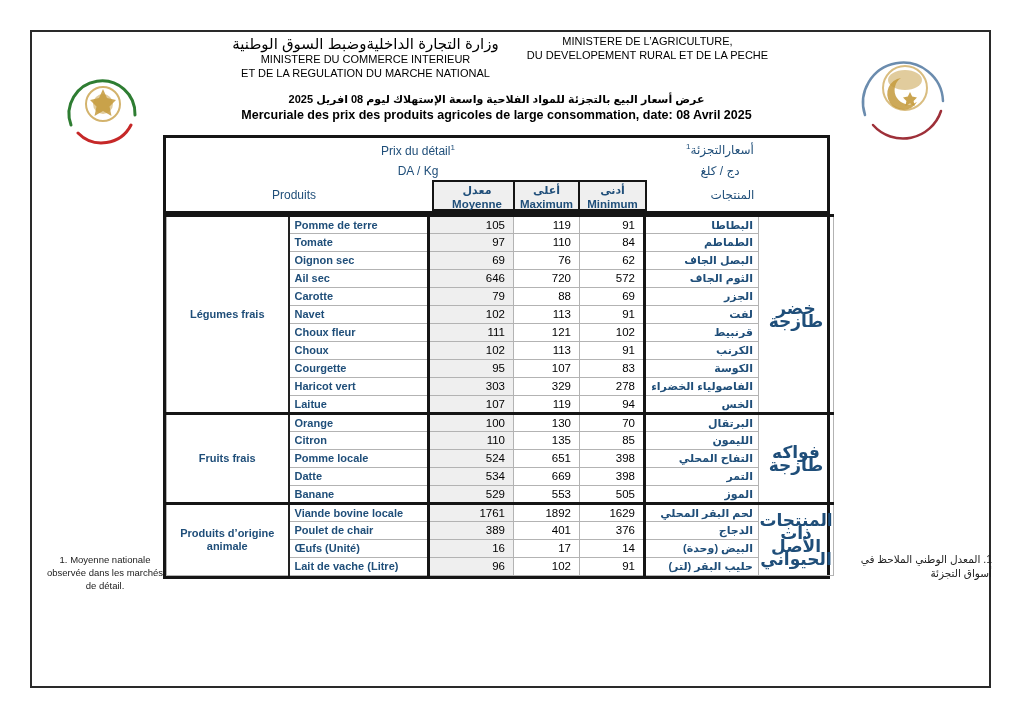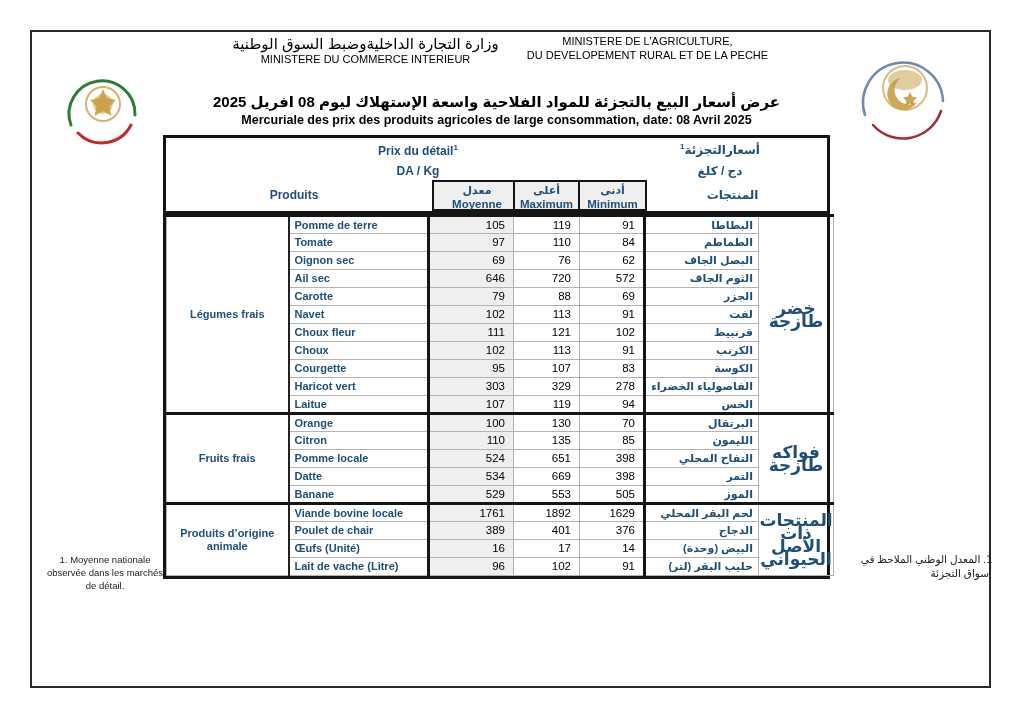--- a/index.html
+++ b/index.html
@@ -19,28 +19,28 @@
   .ministry-right{left:500px;top:35px;width:295px;}
   .min-ar{font-size:15px;line-height:1.2;color:#000;direction:rtl;}
   .ministry-right .min-ar{font-size:14px;}
   .min-fr{font-size:11px;line-height:1.25;color:#000;}
 
   .logo{position:absolute;}
   .logo-left{left:58px;top:64px;}
   .logo-right{left:850px;top:38px;}
 
   .titles{position:absolute;left:163px;top:93px;width:667px;text-align:center;}
-  .title-ar{font-size:15px;font-weight:bold;color:#000;direction:rtl;margin-bottom:2px;}
+  .title-ar{font-size:11px;font-weight:bold;color:#000;direction:rtl;margin-bottom:2px;}
   .title-fr{font-size:12.5px;font-weight:bold;color:#000;}
 
   .price-table{position:absolute;left:163px;top:135px;width:667px;border:3px solid var(--frame);background:#fff;}
 
   
   .tbl-header{position:relative;height:76px;border-bottom:3px solid var(--frame);}
-  .hlbl{position:absolute;color:var(--accent);font-weight:bold;text-align:center;font-size:12px;}
+  .hlbl{position:absolute;color:var(--accent);font-weight:normal;text-align:center;font-size:12px;}
   .hlbl sup{font-size:8px;}
   .h-price-fr{left:122px;top:5px;width:260px;}
   .h-unit-fr{left:122px;top:26px;width:260px;}
   .h-price-ar{left:447px;top:4px;width:214px;direction:rtl;}
   .h-unit-ar{left:447px;top:26px;width:214px;direction:rtl;}
   .h-produits{left:0;top:50px;width:256px;}
   .h-muntajat{left:472px;top:50px;width:189px;direction:rtl;}
   .sub{position:absolute;top:42px;bottom:0;border:2px solid var(--frame);background:var(--shade);
        text-align:center;color:var(--accent);font-weight:bold;padding-top:1px;}
   .sub .a{font-size:11px;direction:rtl;line-height:14px;}
@@ -69,20 +69,21 @@
 </style>
 </head>
 <body>
 
 <div id="page">
   <div class="page-border"></div>
 
   <div class="ministry ministry-left">
     <div class="min-ar">وزارة التجارة الداخليةوضبط السوق الوطنية</div>
     <div class="min-fr">MINISTERE DU COMMERCE INTERIEUR</div>
+    <div class="min-fr">ET DE LA REGULATION DU MARCHE NATIONAL</div>
   </div>
 
   <div class="ministry ministry-right">
     <div class="min-fr">MINISTERE DE L’AGRICULTURE,</div>
     <div class="min-fr">DU DEVELOPEMENT RURAL ET DE LA PECHE</div>
   </div>
 
   <svg class="logo logo-left" width="86" height="82" viewBox="0 0 86 82">
     <path d="M 13 61 A 33 33 0 1 1 77 51" fill="none" stroke="var(--logo-green)" stroke-width="3" stroke-linecap="round"></path>
     <path d="M 20 69 A 33 33 0 0 0 73 61" fill="none" stroke="var(--logo-red)" stroke-width="3" stroke-linecap="round"></path>

